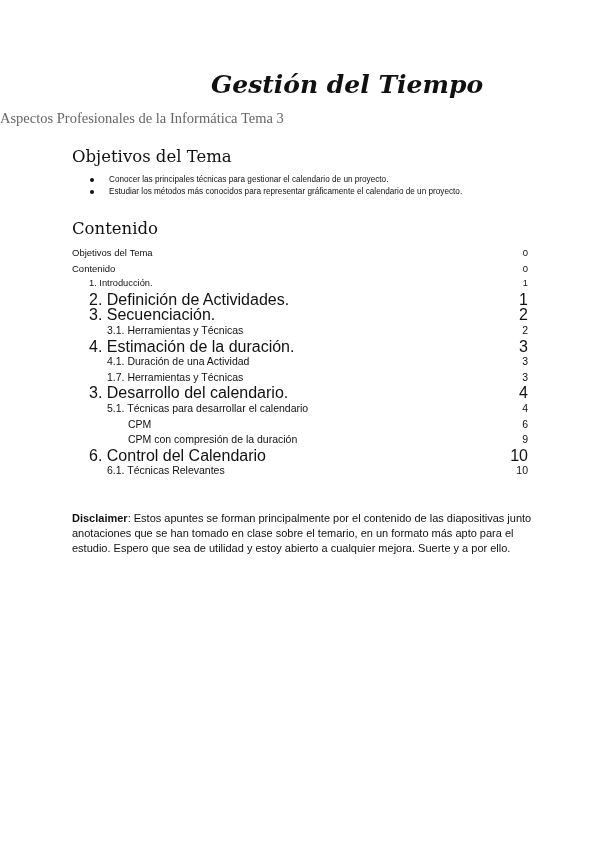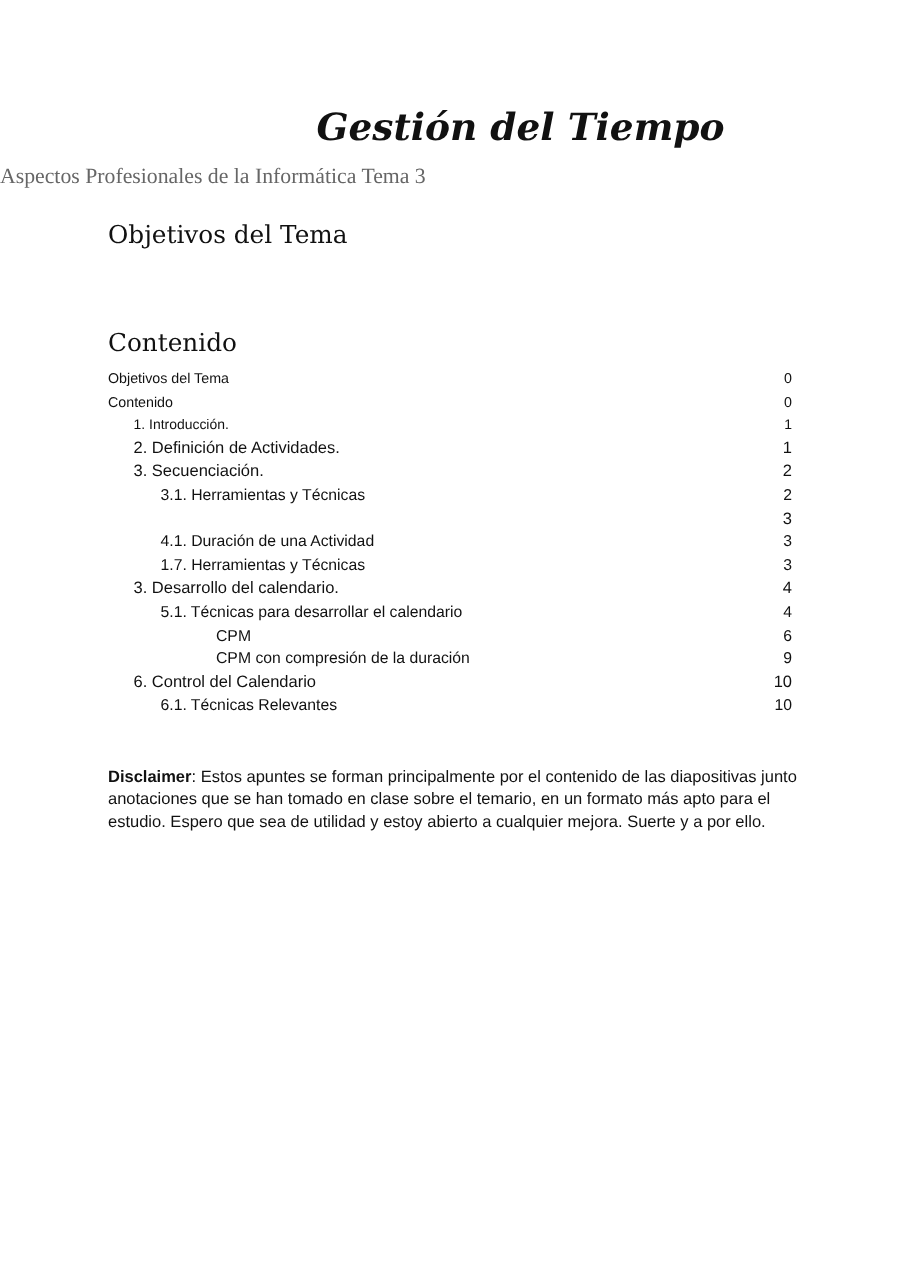--- a/index.html
+++ b/index.html
@@ -90,49 +90,59 @@
       position: absolute;
       white-space: nowrap;
     }
     .toc-row .pg {
       position: absolute;
       right: 0;
       text-align: right;
     }
     .lvl0 { font-size: 9.5px; }
     .lvl0 .lbl { left: 0; }
-    .lvl1 { font-size: 11px; }
+    .lvl1 { font-size: 16px; }
     .lvl1 .lbl { left: 17px; }
     .lvl1.small { font-size: 9.3px; }
     .lvl2 { font-size: 10.5px; }
     .lvl2 .lbl { left: 35px; }
     .lvl3 { font-size: 10.5px; }
     .lvl3 .lbl { left: 54px; }
     .lvl4 { font-size: 10.5px; }
-    .lvl4 .lbl { left: 72px; text-align: center; }
+    .lvl4 .lbl { left: 56px; text-align: center; }
     .disclaimer {
       position: absolute;
       left: 72px;
       top: 511px;
       width: 462px;
       font-size: 11px;
       line-height: 15.2px;
       color: #111;
     }
     .disclaimer b { font-weight: bold; }
   </style>
 </head>
 <body>
 
 <div class="page">
 
   <div class="title">Gestión del Tiempo</div>
   <div class="subtitle">Aspectos Profesionales de la Informática Tema 3</div>
 
   <div class="h1 obj">Objetivos del Tema</div>
+  <ul class="bullets">
+    <li>
+      <span class="dot"></span>
+      <span>Conocer las principales técnicas para gestionar el calendario de un proyecto.</span>
+    </li>
+    <li>
+      <span class="dot"></span>
+      <span>Estudiar los métodos más conocidos para representar gráficamente el calendario de un proyecto.</span>
+    </li>
+  </ul>
 
   <div class="h1 cont">Contenido</div>
 
   <div class="toc">
     <div class="toc-row lvl0">
       <span class="lbl">Objetivos del Tema</span>
       <span class="pg">0</span>
     </div>
     <div class="toc-row lvl0">
       <span class="lbl">Contenido</span>
@@ -148,20 +158,21 @@
     </div>
     <div class="toc-row lvl1">
       <span class="lbl">3. Secuenciación.</span>
       <span class="pg">2</span>
     </div>
     <div class="toc-row lvl2">
       <span class="lbl">3.1. Herramientas y Técnicas</span>
       <span class="pg">2</span>
     </div>
     <div class="toc-row lvl1">
+      <span class="lbl">4. Estimación de la duración.</span>
       <span class="pg">3</span>
     </div>
     <div class="toc-row lvl2">
       <span class="lbl">4.1. Duración de una Actividad</span>
       <span class="pg">3</span>
     </div>
     <div class="toc-row lvl2">
       <span class="lbl">1.7. Herramientas y Técnicas</span>
       <span class="pg">3</span>
     </div>

